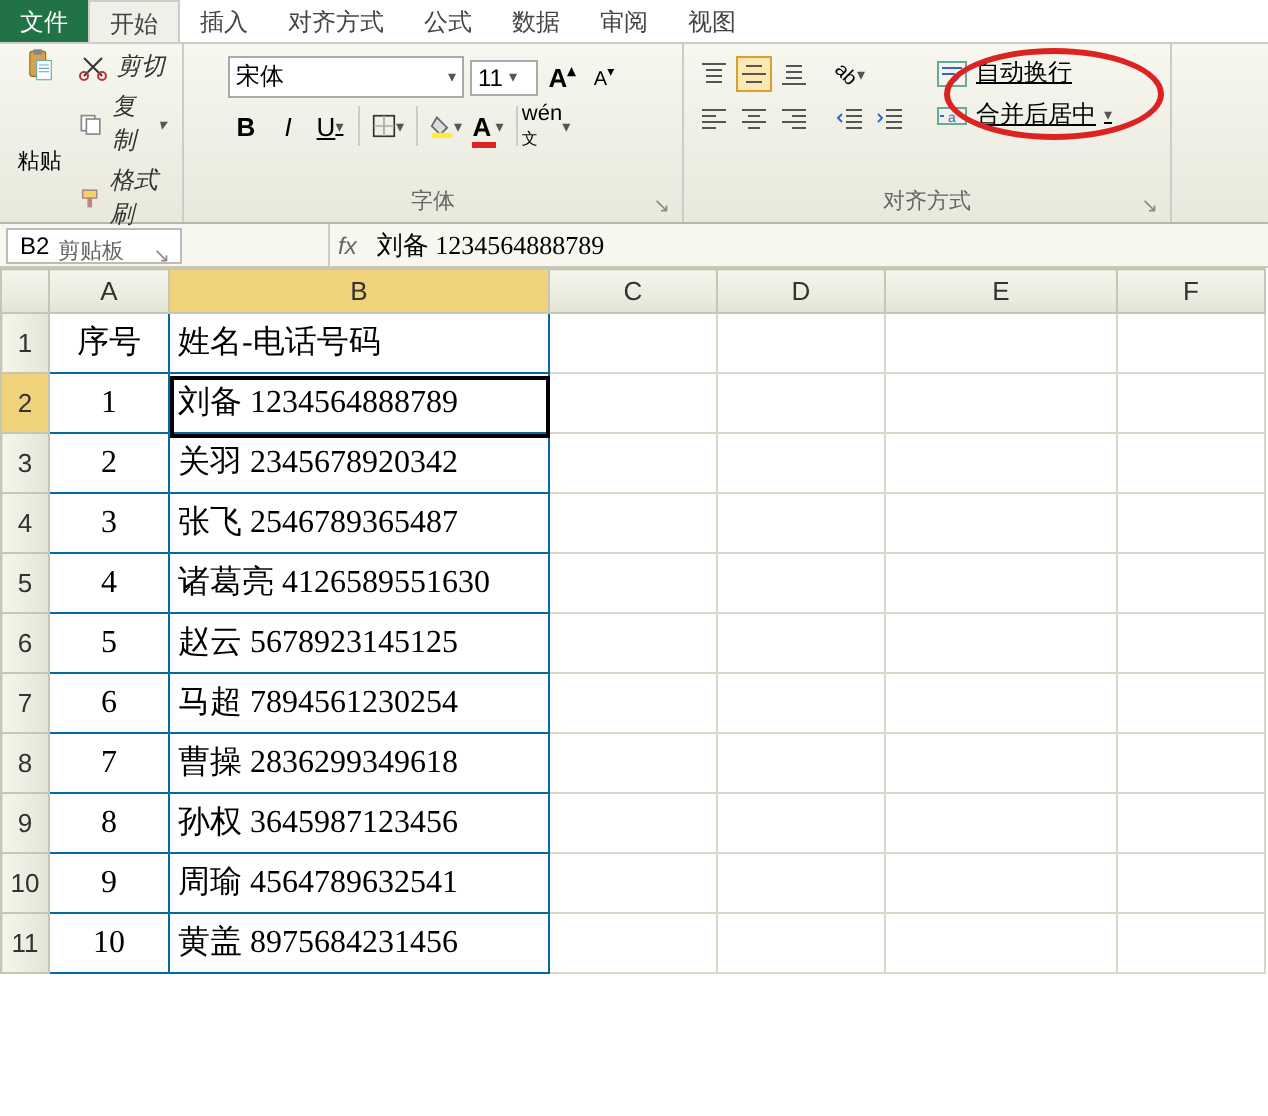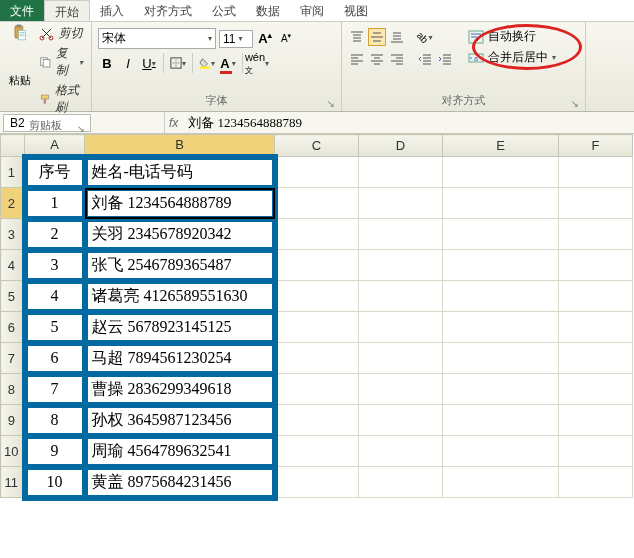--- a/index.html
+++ b/index.html
@@ -20,51 +20,51 @@
 
 
 .clip-big { display: flex; flex-direction: column; align-items: center; justify-content: center; width: 34px; height: 64px; gap: 32px; }
 .clip-big svg { width: 26px; height: 32px; }
 .clip-small { display: flex; flex-direction: column; gap: 1px; }
 .clip-item { display: flex; align-items: center; gap: 3px; font-size: 12px; color: #333; padding: 1px 2px; font-style: italic; }
 .clip-item svg { width: 16px; height: 14px; }
 
 
 .font-row { display: flex; gap: 3px; align-items: center; }
-.font-stack { display: flex; flex-direction: column; gap: 4px; }
+.font-stack { display: flex; flex-direction: column; gap: 4px; margin-left: 16px; }
 .sel { border: 1px solid #aaa; background: #fff; font-size: 12px; padding: 1px 3px; display: flex; align-items: center; gap: 3px; }
 .drop-arrow { font-size: 8px; color: #555; }
 .btn-sm { width: 18px; height: 18px; display: inline-flex; align-items: center; justify-content: center; font-size: 13px; border: 1px solid transparent; }
 .sep-v { width: 1px; background: #ccc; height: 20px; margin: 0 2px; }
 
 
 .align-stack { display: flex; flex-direction: column; gap: 4px; }
 .align-row { display: flex; gap: 2px; align-items: center; }
 .wrap-merge { display: flex; flex-direction: column; gap: 4px; margin-left: 6px; }
-.wrap-item { display: flex; align-items: center; gap: 4px; font-size: 12px; padding: 0px 4px; }
+.wrap-item { display: flex; align-items: center; gap: 4px; font-size: 12px; padding: 0px 4px; text-decoration: underline; }
 
 
 .fbar { display: flex; height: 22px; border-bottom: 1px solid #c8c8b8; align-items: center; background: #f7f7ef; }
 .namebox { width: 88px; border: 1px solid #bbb; background: #fff; padding: 1px 6px; font-size: 12px; margin: 0 3px; }
 .fxwrap { display: flex; align-items: center; height: 100%; border-left: 1px solid #ccc; padding-left: 4px; }
 .fx { font-style: italic; font-size: 12px; color: #666; margin-right: 6px; }
 .finput { border: none; background: transparent; font-size: 13px; flex: 1; padding: 1px 4px; font-family: SimSun; }
 
 
 .sheet { position: relative; }
 table { border-collapse: collapse; }
 .hcell { background: linear-gradient(#f5f5ec, #e4e4d6); border: 1px solid #c6c6b6; font-size: 13px; text-align: center; color: #333; }
 .corner { width: 24px; height: 22px; }
 .colh { height: 22px; }
 .rowh { width: 24px; text-align: center; }
 .cA { width: 60px; } .cB { width: 190px; } .cC { width: 84px; } .cD { width: 84px; } .cE { width: 116px; } .cF { width: 74px; }
 td.cell { border: 1px solid #d8d8c8; font-size: 16px; padding: 2px 4px; height: 30px; vertical-align: middle; font-family: SimSun; white-space: nowrap; }
 td.cell.center { text-align: center; }
 td.rowh { background: linear-gradient(90deg,#f5f5ec,#e4e4d6); font-size: 13px; }
-td.bordered { border: 6px solid #0369a1; }
+td.bordered { border: 1px solid #0369a1; }
 .sel-row .rowh, .sel-colh { background: #f0d27a; }
 .active-cell-outline { position: absolute; border: 2px solid #000; pointer-events: none; }
 
 
 .red-circle { position: absolute; border: 3px solid #d22; border-radius: 50%; width: 110px; height: 46px; left: 472px; top: 24px; pointer-events: none; }
 
 
 svg { display: block; }
 </style>
 </head>

